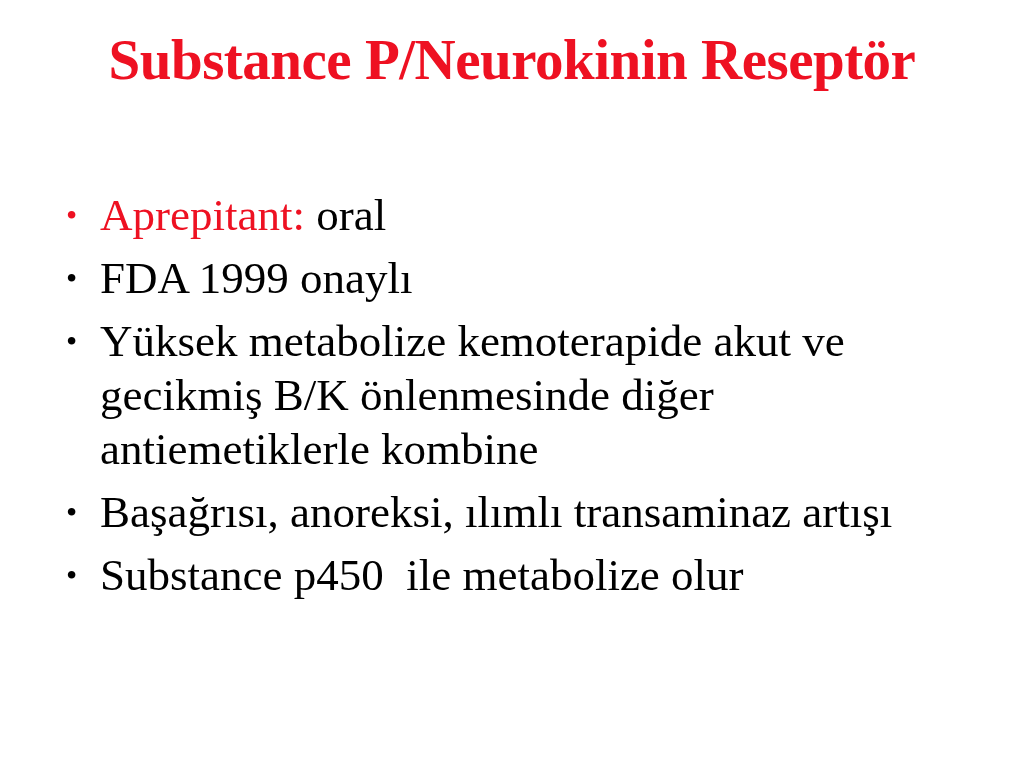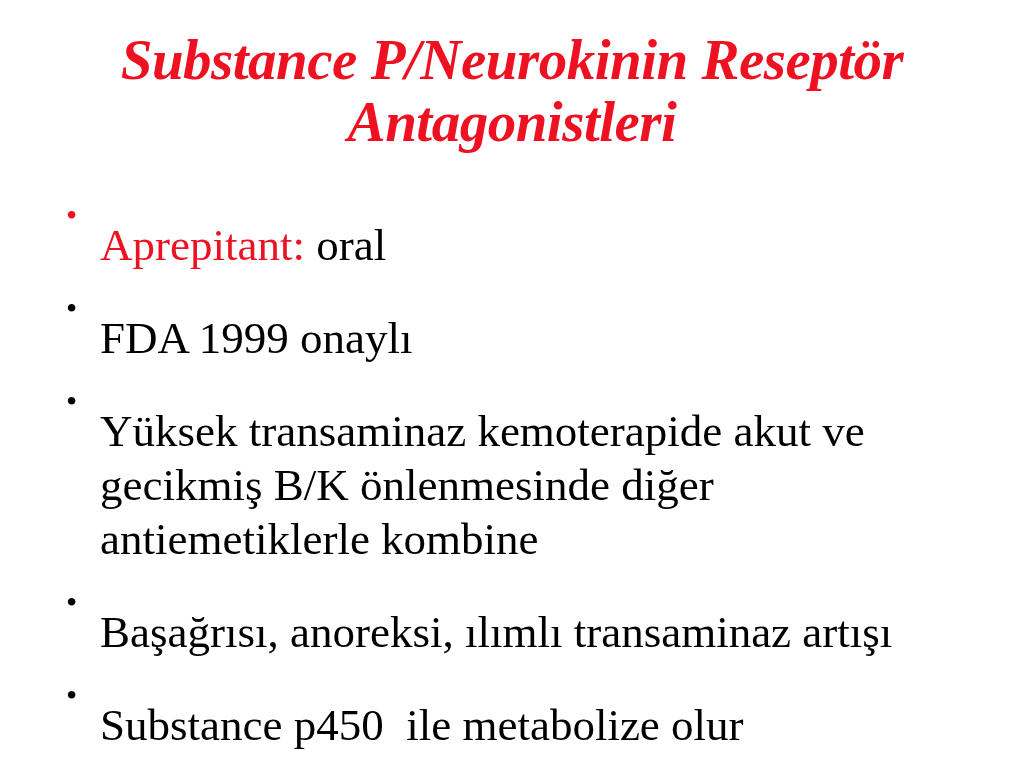--- a/index.html
+++ b/index.html
@@ -17,21 +17,21 @@
     left: 30px;
     right: 30px;
     margin: 0;
     text-align: center;
     color: var(--accent-red, #ee1122);
     font-size: 57px;
     line-height: 62px;
     font-weight: bold;
     letter-spacing: -0.5px;
   }
-  .title-line { display: block; white-space: nowrap; font-style: italic; }
+  .title-line { display: block; white-space: nowrap; }
   .bullets {
     position: absolute;
     top: 188px;
     left: 64px;
     width: 886px;
     margin: 0;
     padding: 0;
     list-style: none;
   }
   .item {
@@ -41,49 +41,48 @@
     color: var(--text-black, #000000);
     font-size: 45px;
     line-height: 54px;
   }
   .marker {
     flex: 0 0 36px;
     font-size: 32px;
     line-height: 54px;
     text-indent: 2px;
   }
-  .bt { flex: 1 1 auto; white-space: pre-wrap; margin-top: 30px; }
+  .bt { flex: 1 1 auto; white-space: pre-wrap; }
   .bt span { white-space: pre-wrap; }
   .accent { color: var(--accent-red, #ee1122); }
 </style>
 </head>
 <body>
 
 <div class="slide">
 
   <h1 class="title">
     <span class="title-line">Substance P/Neurokinin Reseptör</span>
-    <span class="title-line">Antagonistleri</span>
   </h1>
 
   <ul class="bullets">
 
     <li class="item">
       <span class="marker accent">•</span>
       <span class="bt"><span class="accent">Aprepitant: </span><span>oral</span></span>
     </li>
 
     <li class="item">
       <span class="marker">•</span>
       <span class="bt">FDA 1999 onaylı</span>
     </li>
 
     <li class="item">
       <span class="marker">•</span>
-      <span class="bt">Yüksek transaminaz kemoterapide akut ve gecikmiş B/K önlenmesinde diğer antiemetiklerle kombine</span>
+      <span class="bt">Yüksek metabolize kemoterapide akut ve gecikmiş B/K önlenmesinde diğer antiemetiklerle kombine</span>
     </li>
 
     <li class="item">
       <span class="marker">•</span>
       <span class="bt">Başağrısı, anoreksi, ılımlı transaminaz artışı</span>
     </li>
 
     <li class="item">
       <span class="marker">•</span>
       <span class="bt">Substance p450  ile metabolize olur</span>

